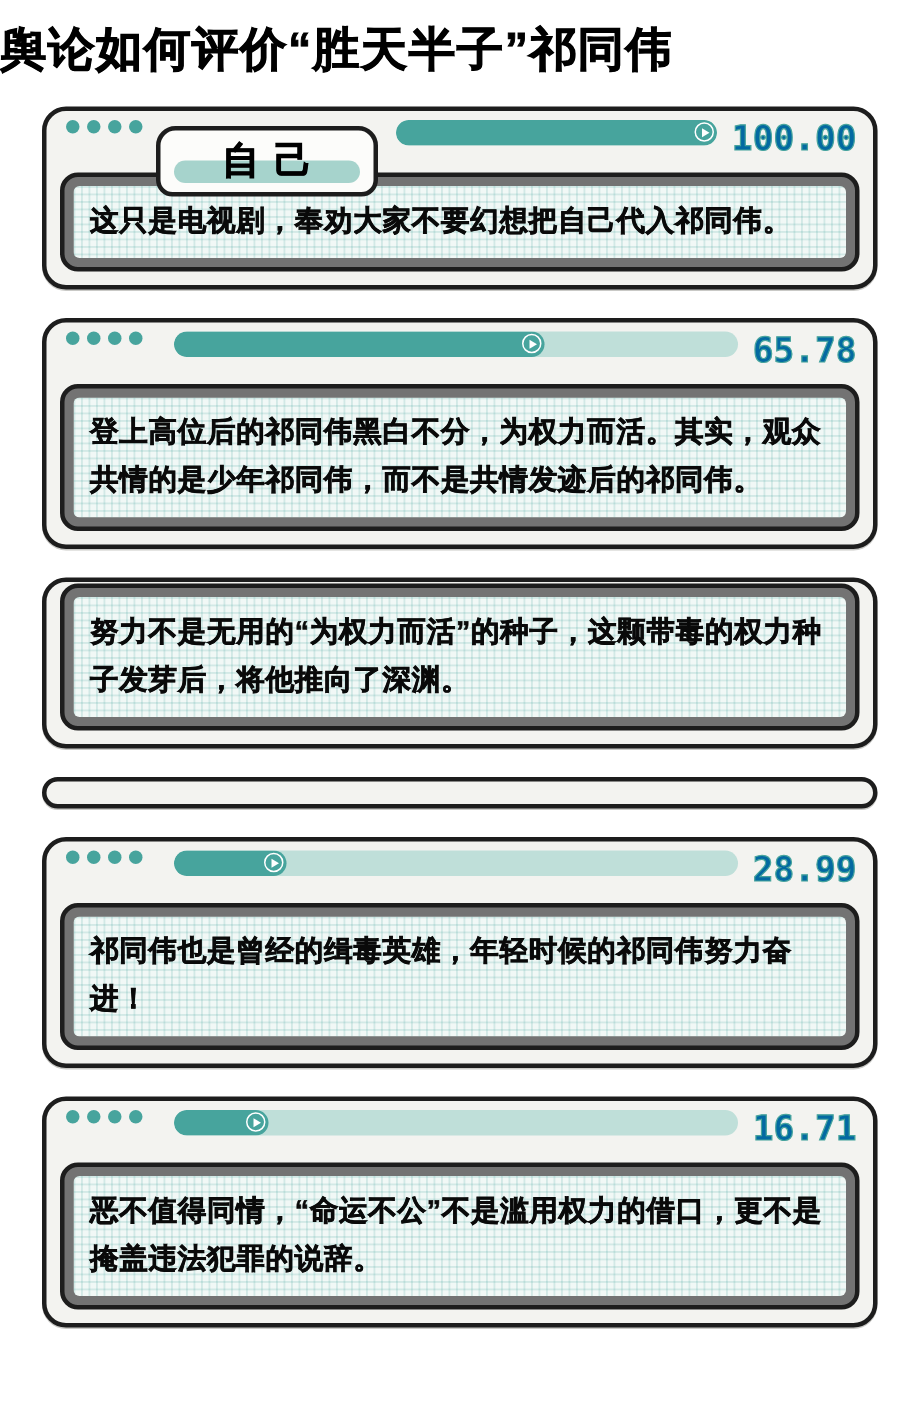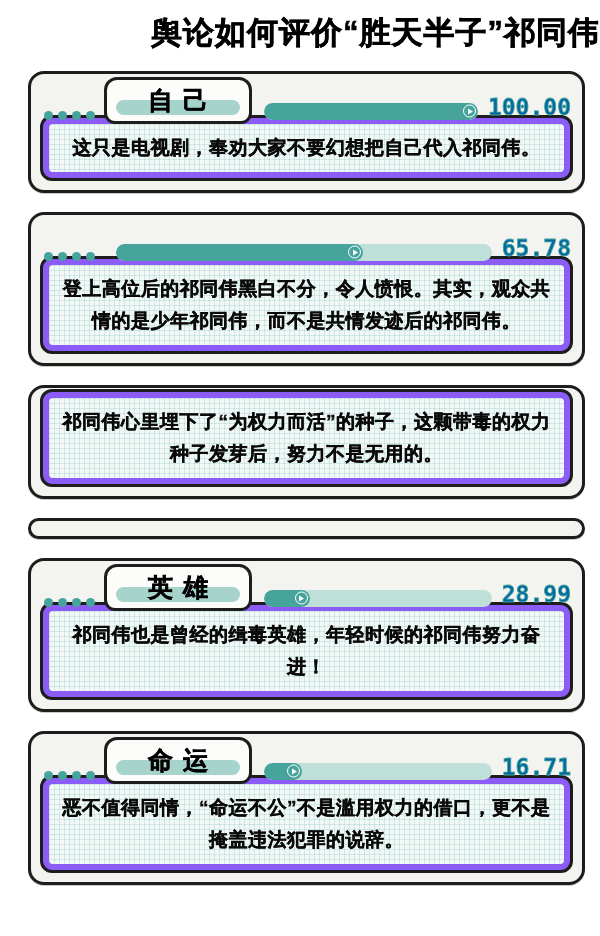--- a/index.html
+++ b/index.html
@@ -4,33 +4,33 @@
 <style>
   * { margin:0; padding:0; box-sizing:border-box; }
   html,body { background:#ffffff; }
   body {
     width:600px; height:936px; overflow:hidden;
     font-family:"Liberation Sans","DejaVu Sans",sans-serif;
     color:#111;
   }
   .page { width:600px; padding:14px 0 8px; }
   .page-title {
-    text-align:right; font-size:31px; font-weight:900; letter-spacing:1px;
+    text-align:left; font-size:31px; font-weight:900; letter-spacing:1px;
     color:#000; line-height:1.25; margin-bottom:18px;
     -webkit-text-stroke:0.6px #000;
   }
   .cards { display:flex; flex-direction:column; gap:19px; padding:0 15px 0 28px; }
 
   
   .card {
     border:3px solid #1d1d1d; border-radius:16px; background:#f3f3f0;
     padding:6px 9px 9px 9px;
     box-shadow:0 1px 0 #c9c9c6;
   }
-  .card-header { display:flex; align-items:flex-end; height:40px; position:relative; z-index:2; }
+  .card-header { display:flex; align-items:flex-start; height:40px; position:relative; z-index:2; }
   .dots { display:flex; gap:5px; margin:0 9px 0 4px; flex:0 0 auto; }
   .dot { width:9px; height:9px; border-radius:50%; background:#47a49d; }
 
   .tab {
     flex:0 0 148px; height:47px; position:relative; top:4px;
     border:3px solid #1d1d1d; border-radius:13px 13px 11px 11px;
     background:#fcfcfa; display:flex; align-items:center; justify-content:center;
   }
   .tab-pill {
     position:absolute; left:9px; right:9px; bottom:6px; height:15px;
@@ -61,23 +61,22 @@
   }
 
   .bar-value {
     flex:0 0 auto; font-family:"DejaVu Sans Mono","Liberation Mono",monospace;
     font-weight:700; font-size:23px; color:#0369a1; letter-spacing:0px;
     -webkit-text-stroke:0.8px #47a49d; padding-right:2px;
   }
 
   .card-body {
     position:relative; z-index:1; margin-top:-5px;
-    border:3px solid #1d1d1d; border-radius:12px; background:#8b5cf6;
+    border:3px solid #1d1d1d; border-radius:12px; background:#737373;
     padding:6px;
-    text-align:center;
   }
   .grid-area {
     background-color:#f1f8f6;
     background-image:
       linear-gradient(rgba(71,164,157,0.18) 1px, transparent 1px),
       linear-gradient(90deg, rgba(71,164,157,0.18) 1px, transparent 1px);
     background-size:5px 5px;
     padding:8px 11px; border-radius:4px;
   }
   .card-text {
@@ -130,44 +129,40 @@
         <div class="bar-fill" style="width: 65.78%;">
           <span class="play-icon">
             <span class="play-tri"></span>
           </span>
         </div>
       </div>
       <div class="bar-value">65.78</div>
     </div>
     <div class="card-body">
       <div class="grid-area">
-        <p class="card-text">登上高位后的祁同伟黑白不分，令人愤恨。其实，观众共情的是少年祁同伟，而不是共情发迹后的祁同伟。</p>
-      </div>
-    </div>
-  </section>
-      <section class="card">
-    <div class="card-body">
-      <div class="grid-area">
-        <p class="card-text">祁同伟心里埋下了“为权力而活”的种子，这颗带毒的权力种子发芽后，努力不是无用的。</p>
-      </div>
-    </div>
-  </section>
-      <section class="card">
-  </section>
-      <section class="card">
-    <div class="card-header">
-      <div class="dots">
-        <span class="dot"></span>
-        <span class="dot"></span>
-        <span class="dot"></span>
-        <span class="dot"></span>
-      </div>
-      <div class="tab">
-        <span class="tab-pill"></span>
-        <span class="tab-label">英雄</span>
+        <p class="card-text">登上高位后的祁同伟黑白不分，为权力而活。其实，观众共情的是少年祁同伟，而不是共情发迹后的祁同伟。</p>
+      </div>
+    </div>
+  </section>
+      <section class="card">
+    <div class="card-body">
+      <div class="grid-area">
+        <p class="card-text">努力不是无用的“为权力而活”的种子，这颗带毒的权力种子发芽后，将他推向了深渊。</p>
+      </div>
+    </div>
+  </section>
+      <section class="card">
+  </section>
+      <section class="card">
+    <div class="card-header">
+      <div class="dots">
+        <span class="dot"></span>
+        <span class="dot"></span>
+        <span class="dot"></span>
+        <span class="dot"></span>
       </div>
       <div class="bar-track">
         <div class="bar-fill" style="width: 20.07%;">
           <span class="play-icon">
             <span class="play-tri"></span>
           </span>
         </div>
       </div>
       <div class="bar-value">28.99</div>
     </div>
@@ -178,24 +173,20 @@
     </div>
   </section>
       <section class="card">
     <div class="card-header">
       <div class="dots">
         <span class="dot"></span>
         <span class="dot"></span>
         <span class="dot"></span>
         <span class="dot"></span>
       </div>
-      <div class="tab">
-        <span class="tab-pill"></span>
-        <span class="tab-label">命运</span>
-      </div>
       <div class="bar-track">
         <div class="bar-fill" style="width: 16.71%;">
           <span class="play-icon">
             <span class="play-tri"></span>
           </span>
         </div>
       </div>
       <div class="bar-value">16.71</div>
     </div>
     <div class="card-body">

